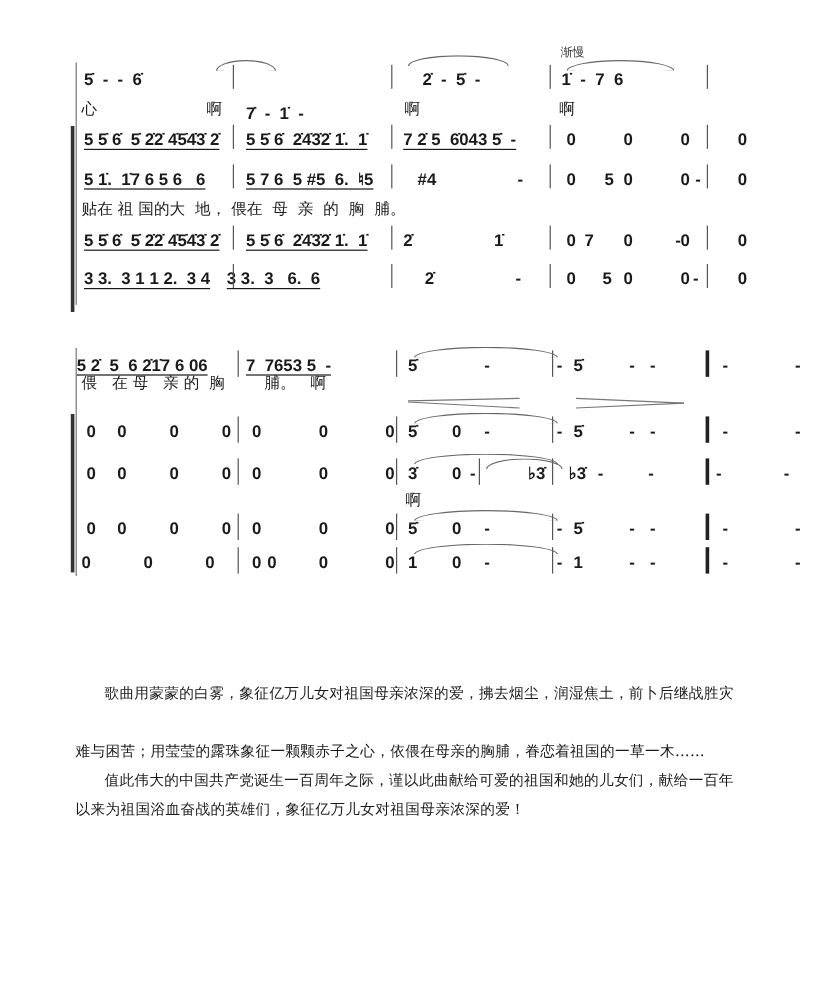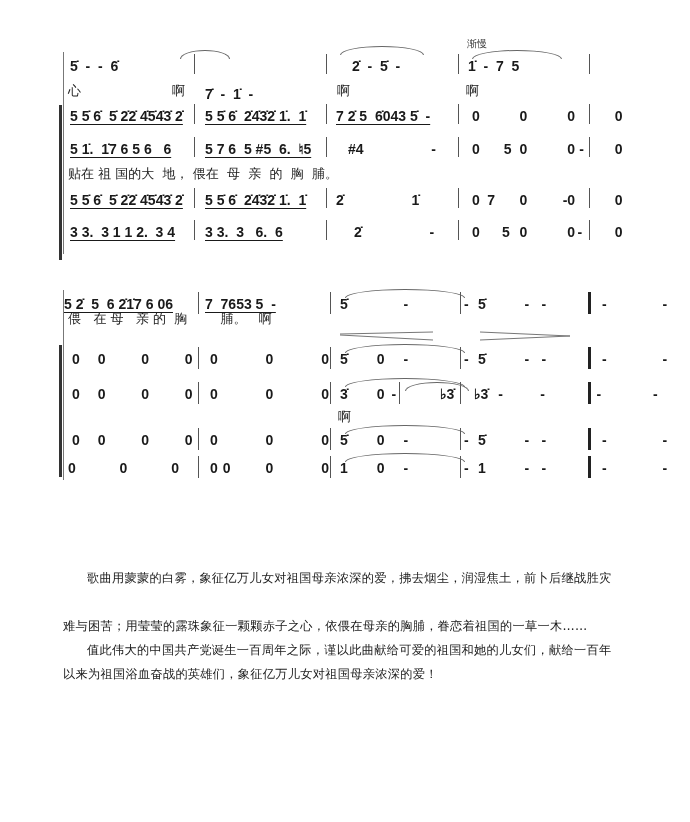--- a/index.html
+++ b/index.html
@@ -43,21 +43,21 @@
   <div>
     <div class="tempo" style="left:467px;top:37px;">渐慢</div>
 
     <div class="thin-line" style="left:63px;top:52px;height:202px;"></div>
     <div class="brace-line" style="left:59px;top:105px;height:155px;"></div>
 
     <div class="row" style="top:58px;">
       <span class="cell" style="left:70px;">5̇  -  -  6̇</span>
       <span class="cell" style="left:205px;margin-top:28px;">7̇  -  1̇  -</span>
       <span class="cell" style="left:352px;">2̇  -  5̇  -</span>
-      <span class="cell" style="left:468px;">1̇  -  7  5</span>
+      <span class="cell" style="left:468px;">1̇  -  7  6</span>
     </div>
     <div class="bar" style="left:194px;top:54px;height:20px;"></div>
     <div class="bar" style="left:326px;top:54px;height:20px;"></div>
     <div class="bar" style="left:458px;top:54px;height:20px;"></div>
     <div class="bar" style="left:589px;top:54px;height:20px;"></div>
     <div class="slur" style="left:180px;top:50px;width:48px;"></div>
     <div class="slur" style="left:340px;top:46px;width:82px;"></div>
     <div class="slur" style="left:472px;top:50px;width:88px;"></div>
 
     <span class="lyric" style="left:68px;top:82px;">心</span>
@@ -94,21 +94,21 @@
       <span class="cell" style="left:336px;word-spacing:30px;">2̇  1̇  7  -</span>
       <span class="cell" style="left:472px;word-spacing:16px;">0  0  0  0</span>
     </div>
     <div class="bar" style="left:194px;top:188px;height:20px;"></div>
     <div class="bar" style="left:326px;top:188px;height:20px;"></div>
     <div class="bar" style="left:458px;top:188px;height:20px;"></div>
     <div class="bar" style="left:589px;top:188px;height:20px;"></div>
 
     <div class="row" style="top:224px;">
       <span class="cell ul" style="left:70px;">3 3.  3 1 1 2.  3 4</span>
-      <span class="cell ul" style="left:205px;text-decoration:underline;">3 3.  3   6.  6</span>
+      <span class="cell ul" style="left:189px;text-decoration:underline;">3 3.  3   6.  6</span>
       <span class="cell" style="left:336px;word-spacing:30px;margin-left:18px;">2̇  -  5  -</span>
       <span class="cell" style="left:472px;word-spacing:16px;">0  0  0  0</span>
     </div>
     <div class="bar" style="left:194px;top:220px;height:20px;"></div>
     <div class="bar" style="left:326px;top:220px;height:20px;"></div>
     <div class="bar" style="left:458px;top:220px;height:20px;"></div>
     <div class="bar" style="left:589px;top:220px;height:20px;"></div>
   </div>
 
   <div>

